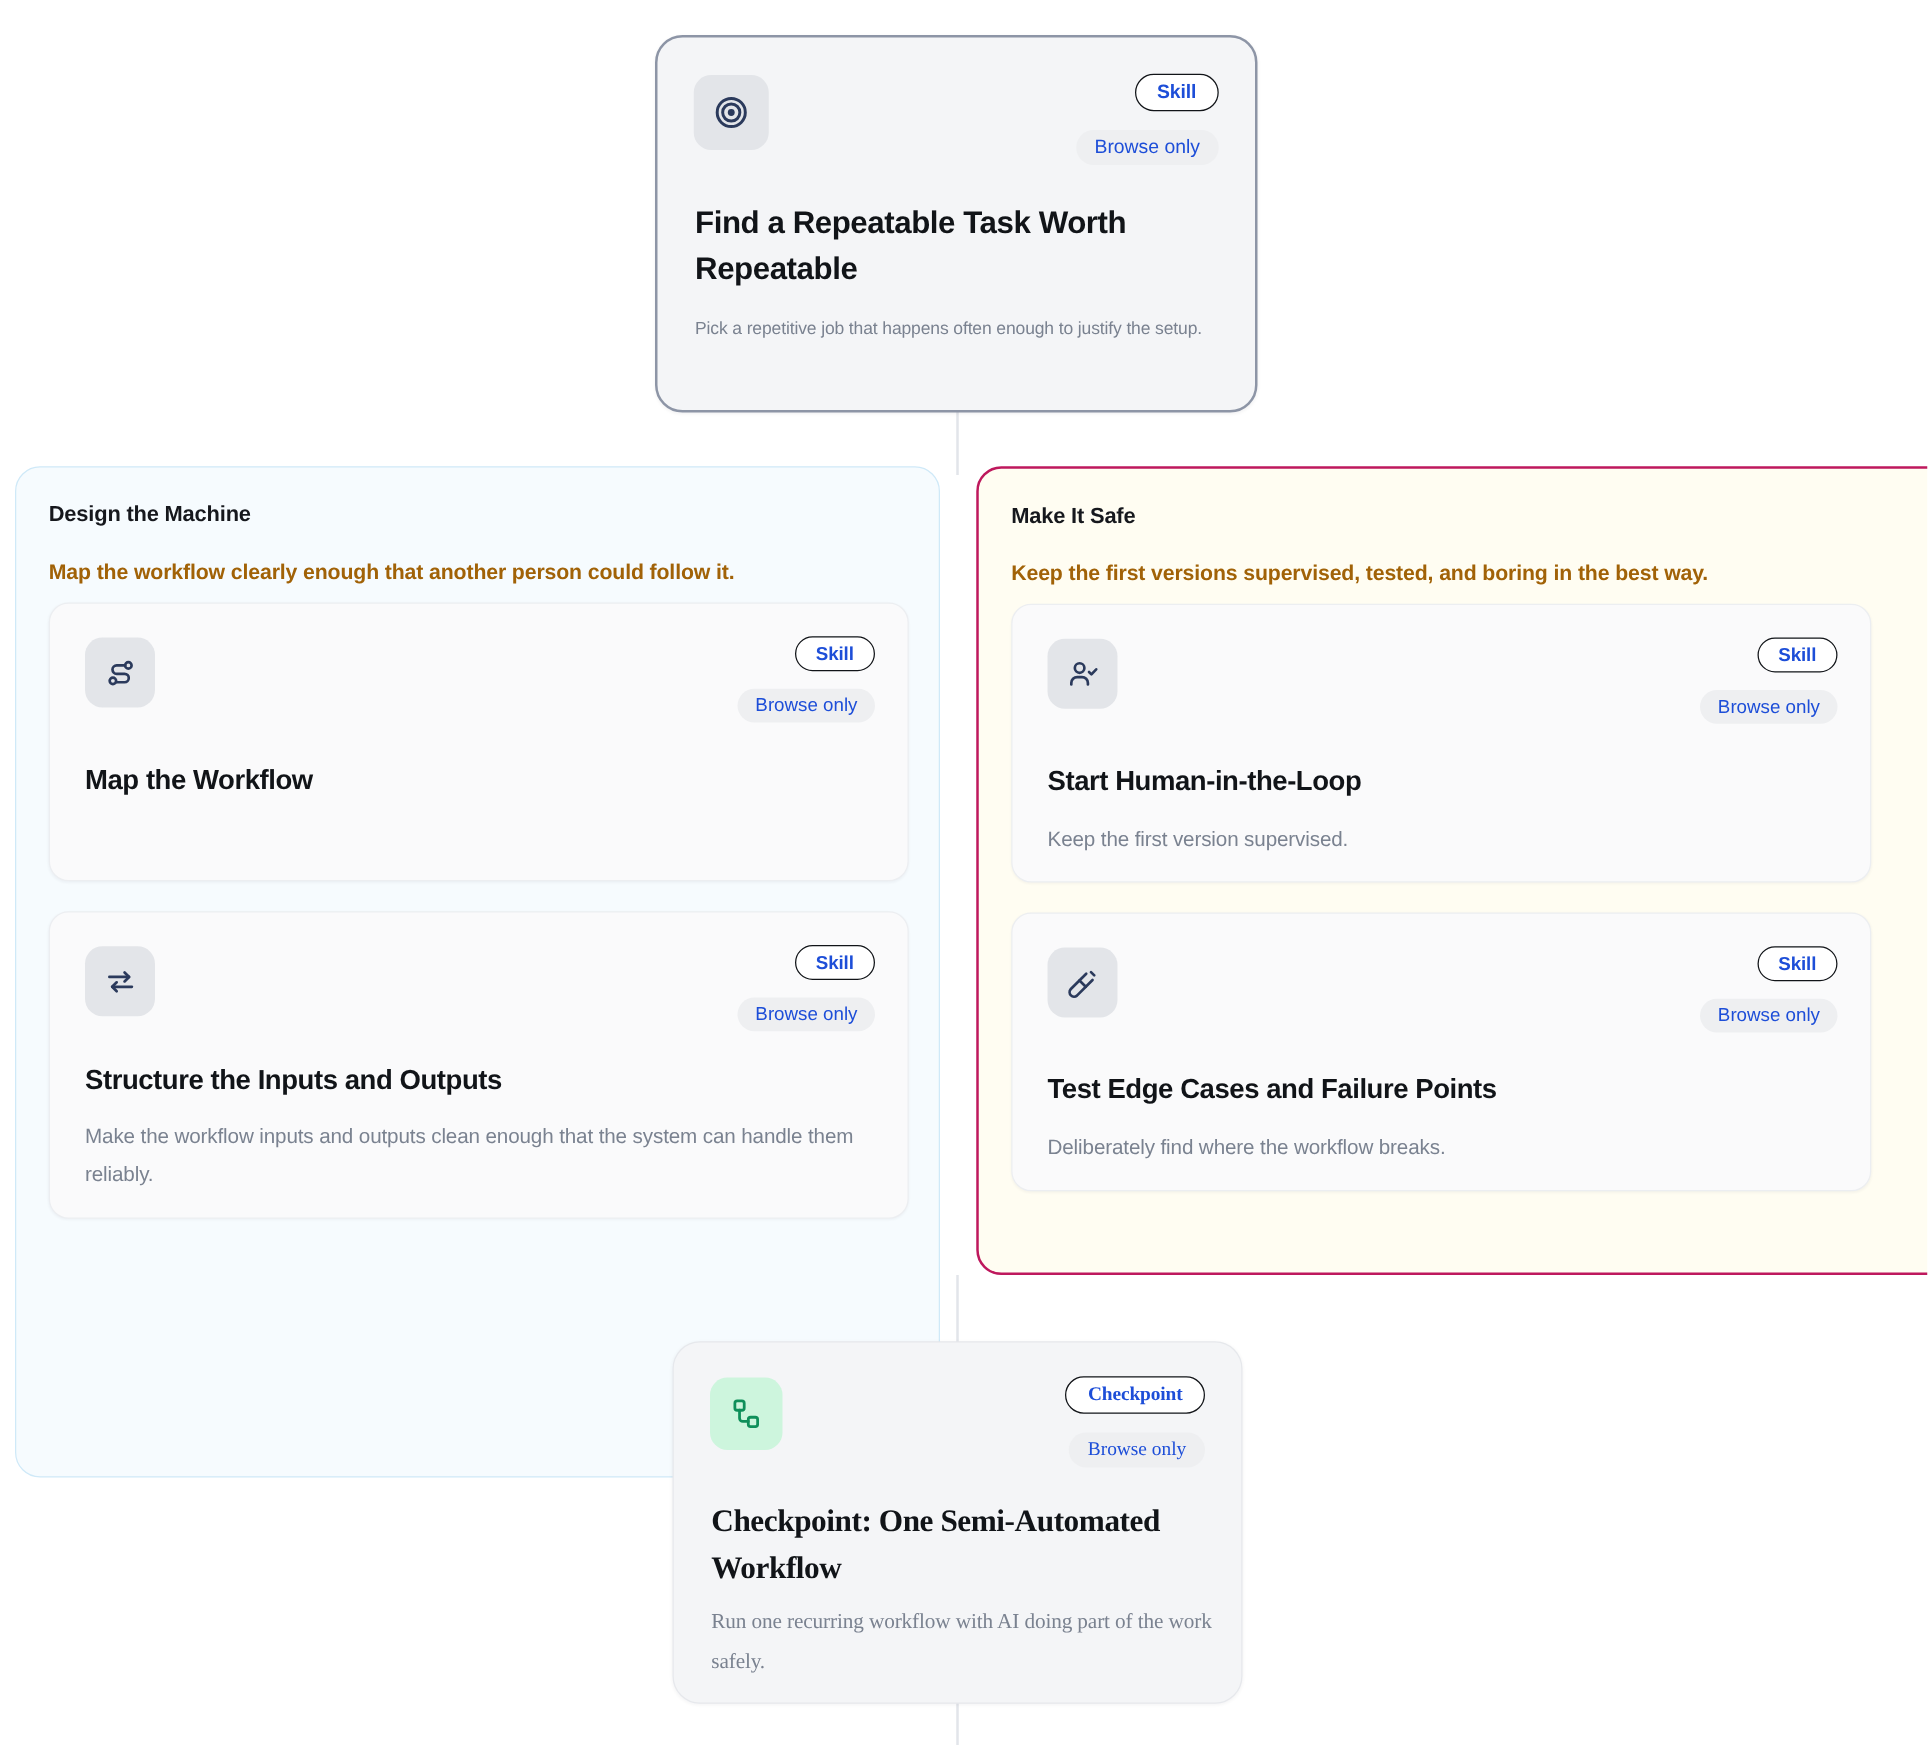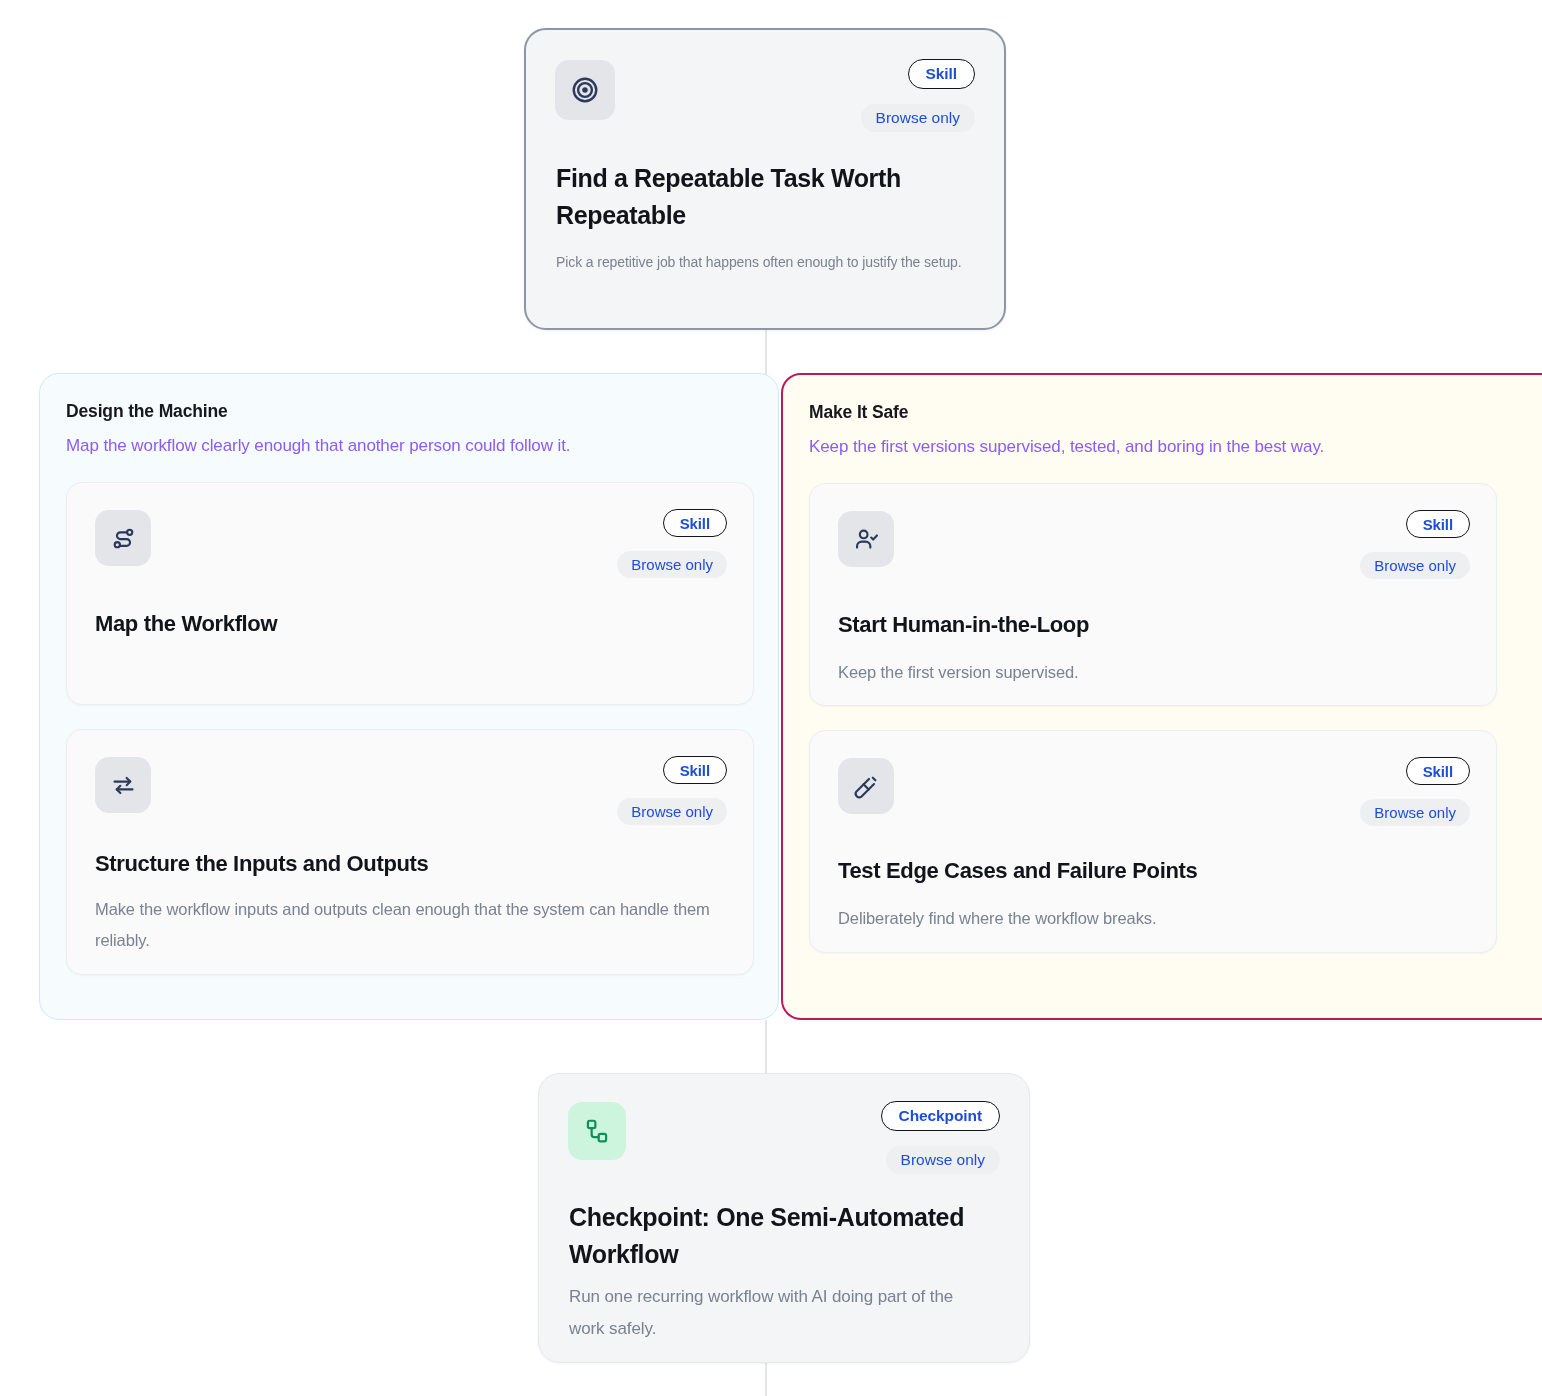--- a/index.html
+++ b/index.html
@@ -42,40 +42,40 @@
     left: 524px;
     top: 28px;
     width: 482px;
     height: 302px;
     border: 2px solid #8d95a6;
     box-shadow: 0 1px 3px rgba(16,24,40,.06);
   }
   .hero-bottom {
     left: 538px;
     top: 1073px;
-    width: 492px;
+    width: 456px;
     height: 290px;
     border: 1px solid #e6e8ec;
     box-shadow: 0 1px 3px rgba(16,24,40,.05);
+    font-family: Liberation Serif, serif;
   }
 
   
   .group {
     position: absolute;
     border-radius: 20px;
     z-index: 1;
   }
   .group-left {
     left: 12px;
     top: 373px;
     width: 740px;
-    height: 647px;
+    height: 809px;
     background: #f6fbfe;
     border: 1px solid #cfe9f8;
-    margin-left: 27px;
   }
   .group-right {
     left: 781px;
     top: 373px;
     width: 788px;
     height: 647px;
     background: #fffdf2;
     border: 2px solid #be185d;
   }
 
@@ -84,24 +84,24 @@
     left: 26px;
     top: 27px;
     font-size: 17.5px;
     font-weight: 700;
     color: #16181d;
     letter-spacing: -0.15px;
   }
   .group-subtitle {
     position: absolute;
     left: 26px;
-    top: 62px;
+    top: 74px;
     font-size: 17px;
-    font-weight: 400;
-    color: #8b5cf6;
+    font-weight: 700;
+    color: #a16207;
     letter-spacing: -0.1px;
   }
 
   
   .skill-card {
     position: absolute;
     left: 26px;
     width: 688px;
     background: #fafafb;
     border: 1px solid #eceef1;

